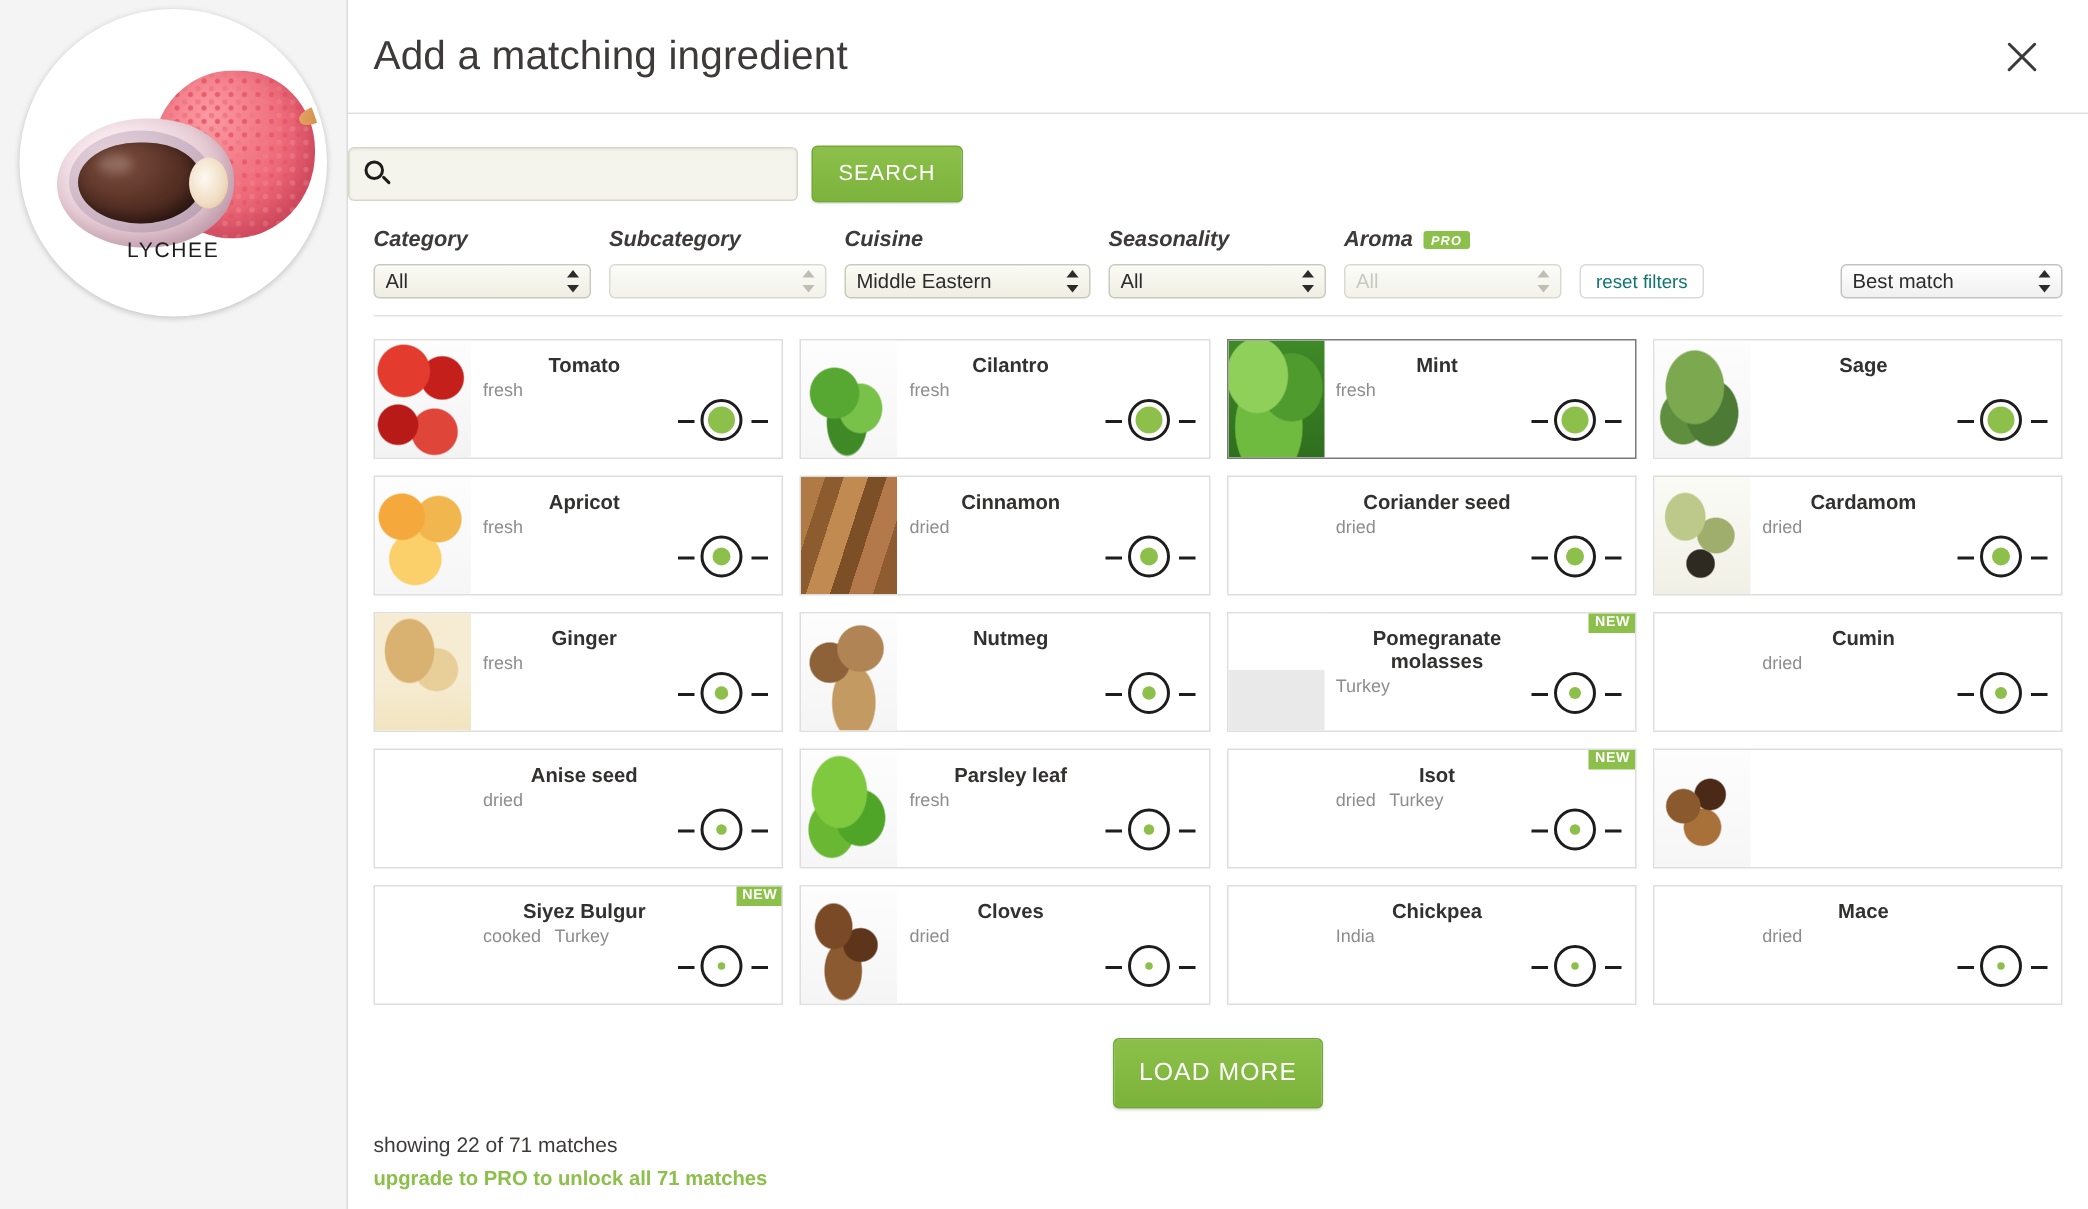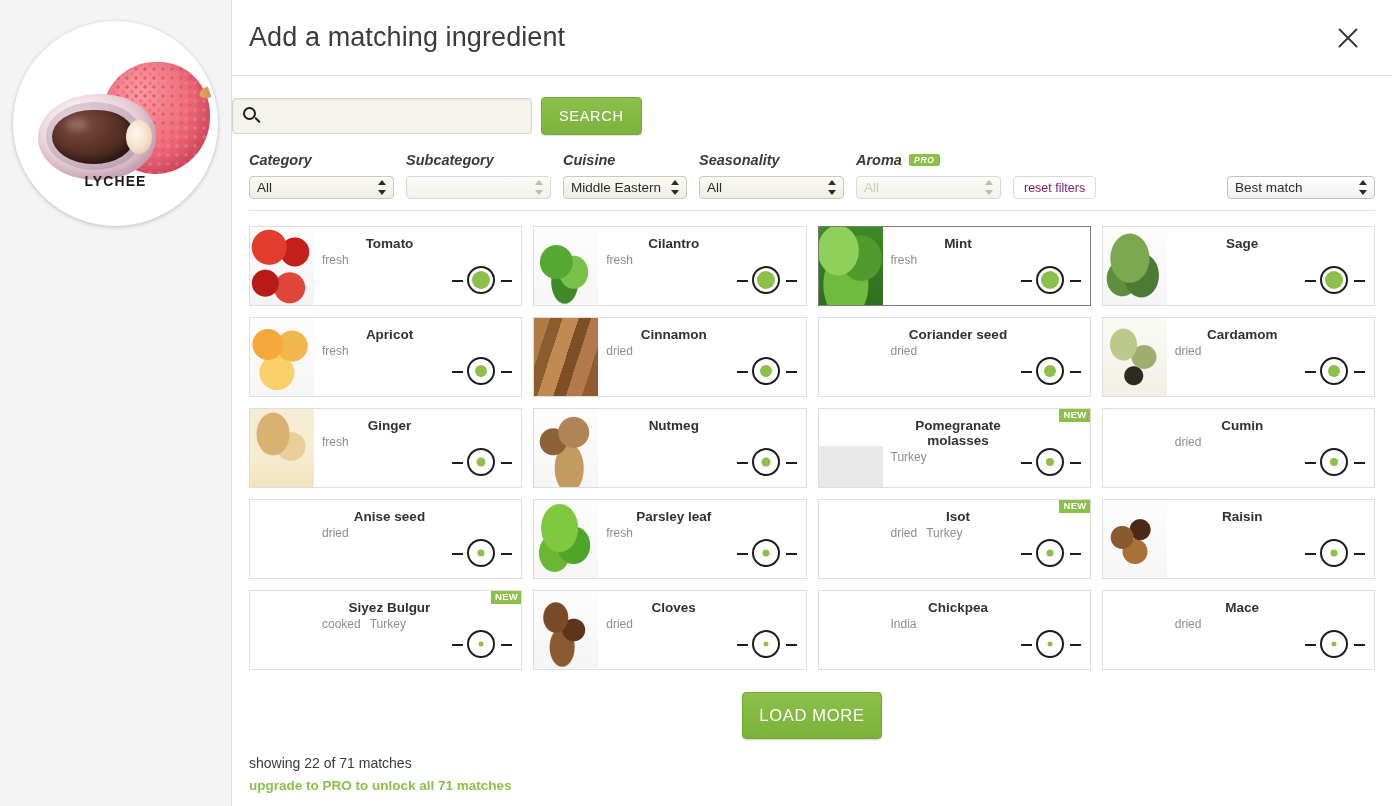--- a/index.html
+++ b/index.html
@@ -17,22 +17,22 @@
   .sidebar {
     width: 232px;
     min-width: 232px;
     height: 806px;
     background: #f4f4f4;
     border-right: 1px solid #dcdcdc;
     position: relative;
   }
   .hero-wrap {
     position: absolute;
-    left: 13px; top: 21px;
-    width: 205px; height: 205px; font-weight: bold;
+    left: 13px; top: 6px;
+    width: 205px; height: 205px;
   }
   .hero-circle {
     width: 205px; height: 205px;
     border-radius: 50%;
     background: #ffffff;
     border: 3px solid #ffffff;
     box-shadow: 0 1px 4px rgba(0,0,0,0.22);
     position: relative;
     overflow: hidden;
   }
@@ -261,31 +261,31 @@
     width:0; height:0;
     border-left:4.5px solid transparent;
     border-right:4.5px solid transparent;
   }
   .sel-wrap .arrows i.up { top:0; border-bottom:5px solid #2b2b2b; }
   .sel-wrap .arrows i.dn { bottom:0; border-top:5px solid #2b2b2b; }
   .sel.sub { width: 145px; color:#2c2c2c; }
   .sel-wrap.disabled .arrows i.up { border-bottom-color:#bdbdb2; }
   .sel-wrap.disabled .arrows i.dn { border-top-color:#bdbdb2; }
   .sel:disabled { color: #b3b3a8; cursor: default; }
-  .filter.cuisine .sel { width: 124px; }
+  .filter.cuisine .sel { width: 164px; }
   .filter.season .sel { width: 145px; }
   .filter.aroma .sel { width: 145px; }
 
   .reset-btn {
     height: 23px;
     padding: 0 10px;
     background: #ffffff;
     border: 1px solid #dadada;
     border-radius: 4px;
-    color: #701a75;
+    color: #0f766e;
     font-size: 12.5px;
     font-family: "Liberation Sans", sans-serif;
     cursor: pointer;
     margin-bottom: 0;
   }
   .sortwrap {
     margin-left: auto;
     text-decoration: underline;
   }
   .sortwrap .sel { width: 148px; height: 23px;
@@ -765,30 +765,20 @@
               <span class="bar-l"></span>
               <span class="bar-r"></span>
               <span class="circ">
                 <span class="dot" style="width: 7px; height: 7px;"></span>
               </span>
             </div>
           </div>
         </div>
         <div class="card">
           <div class="thumb" style="background-image: radial-gradient(circle at 30% 48%, rgb(138, 90, 46) 0px, rgb(138, 90, 46) 11px, transparent 12px), radial-gradient(circle at 58% 38%, rgb(74, 42, 22) 0px, rgb(74, 42, 22) 10px, transparent 11px), radial-gradient(circle at 50% 66%, rgb(168, 113, 58) 0px, rgb(168, 113, 58) 12px, transparent 13px), linear-gradient(rgb(253, 253, 253), rgb(246, 246, 246));"></div>
-          <div class="card-body">
-            <div class="card-name">Raisin</div>
-            <div class="meter">
-              <span class="bar-l"></span>
-              <span class="bar-r"></span>
-              <span class="circ">
-                <span class="dot" style="width: 7px; height: 7px;"></span>
-              </span>
-            </div>
-          </div>
         </div>
         <div class="card">
           <div class="thumb"></div>
           <div class="card-body">
             <div class="card-name">Siyez Bulgur</div>
             <div class="card-sub">
               <span>cooked</span>
               <span>Turkey</span>
             </div>
             <div class="new-badge">NEW</div>

